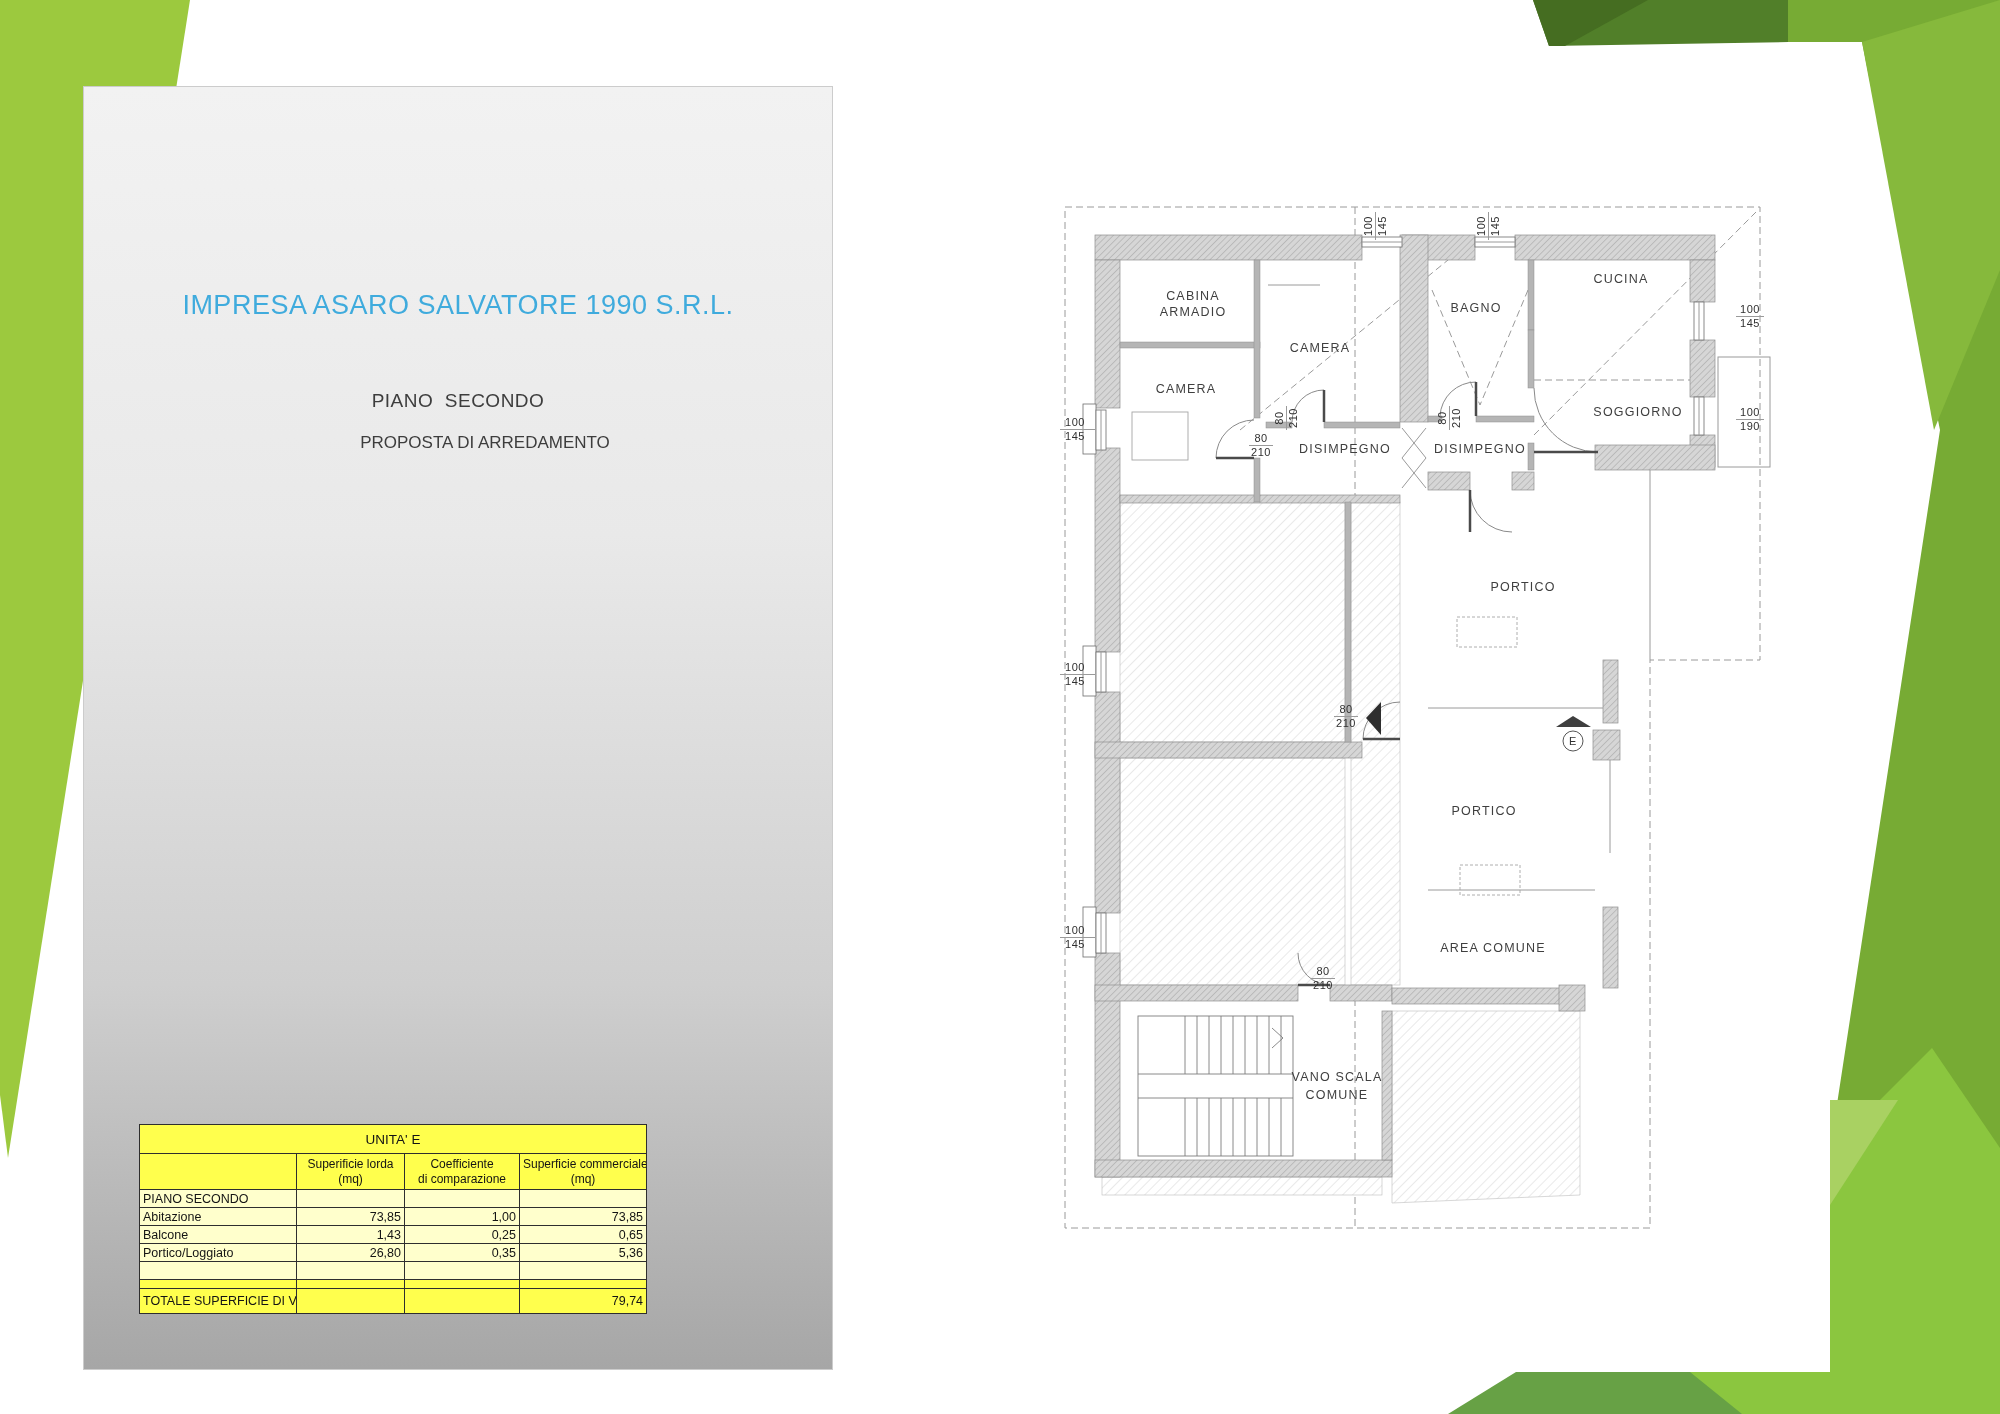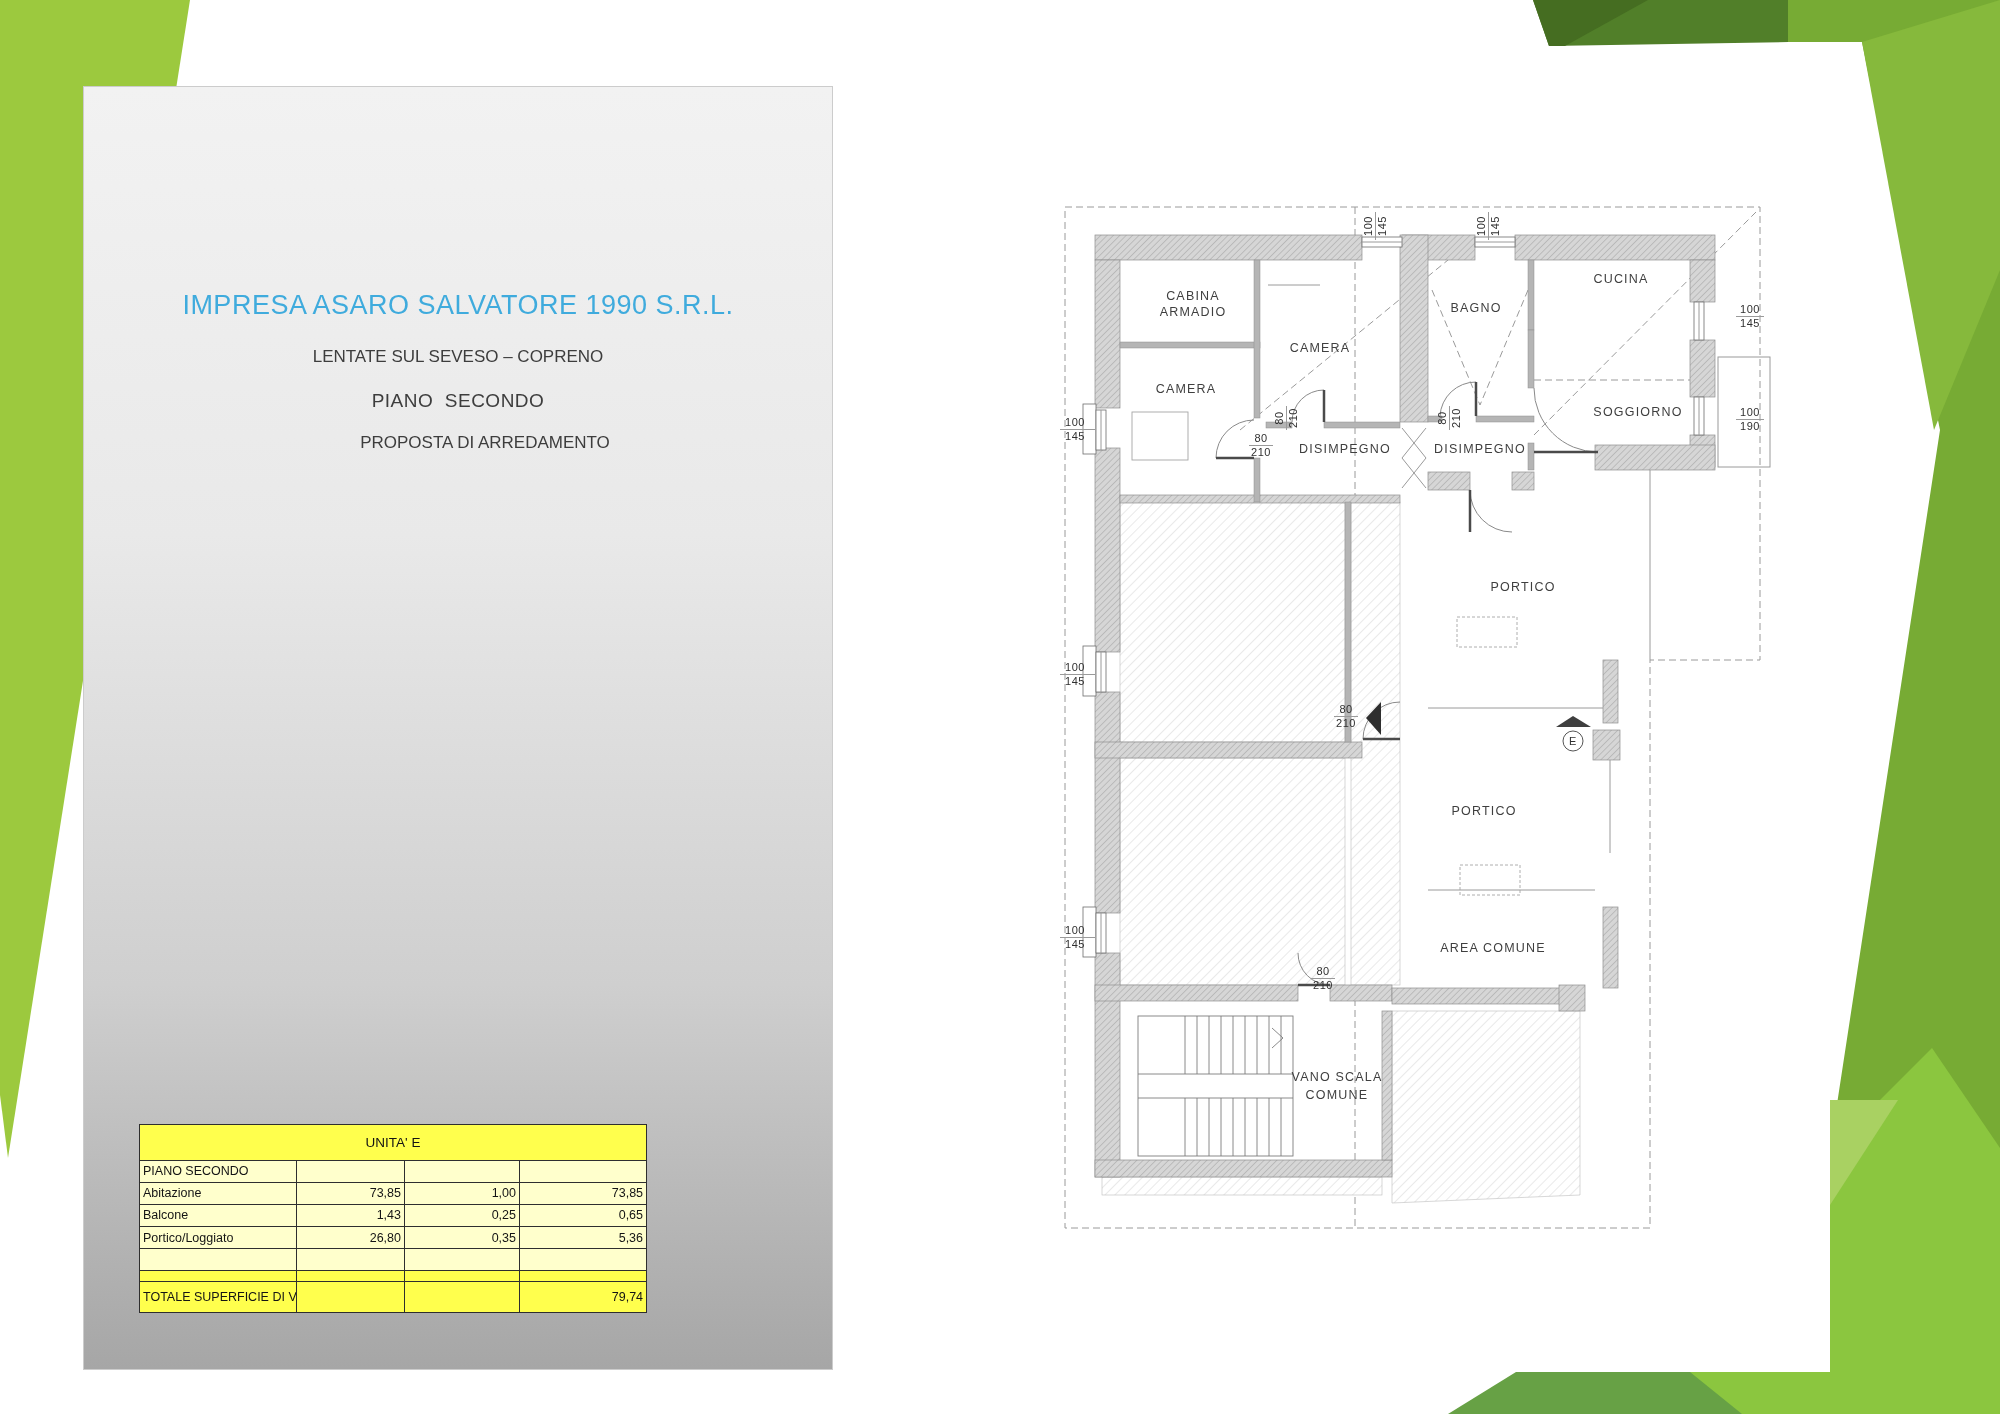--- a/index.html
+++ b/index.html
@@ -50,34 +50,48 @@
     <polygon points="1788,0 2000,0 2000,1414 1830,1414 1830,1150 1940,430 1862,42 1788,42" fill="#77ab34"></polygon>
     <polygon points="1862,42 2000,0 2000,270 1934,430" fill="#86b93c"></polygon>
     <polygon points="1830,1150 1932,1048 2000,1148 2000,1414 1830,1414" fill="#8bc63f"></polygon>
     <polygon points="1830,1100 1898,1100 1830,1205" fill="#a9d162"></polygon>
     <polygon points="1516,1372 1830,1372 1830,1414 1448,1414" fill="#67a145"></polygon>
     <polygon points="1690,1372 1830,1372 1830,1414 1742,1414" fill="#8bc63f"></polygon>
   </svg>
 
   <div id="panel">
     <div id="company-title" class="panel-text">IMPRESA ASARO SALVATORE 1990 S.R.L.</div>
-    <div id="location-line" class="panel-text">LENTATE SUL SEVESO – COPRENO</div>
     <div id="floor-line" class="panel-text">PIANO  SECONDO</div>
     <div id="proposal-line" class="panel-text">PROPOSTA DI ARREDAMENTO</div>
 
     <table id="unit-table">
       <colgroup>
           <col style="width:157px">
           <col style="width:108px">
           <col style="width:115px">
           <col style="width:127px">
         </colgroup>
       <tbody>
           <tr class="bright" style="height:29px">
         <td colspan="4" class="title-cell">UNITA'  E</td>
+      </tr>
+      <tr class="bright hdr" style="height:36px">
+        <td></td>
+        <td>
+              <div>Superificie lorda</div>
+              <div>(mq)</div>
+            </td>
+        <td>
+              <div>Coefficiente</div>
+              <div>di comparazione</div>
+            </td>
+        <td>
+              <div>Superficie commerciale</div>
+              <div>(mq)</div>
+            </td>
       </tr>
       <tr class="light" style="height:18px">
         <td>PIANO SECONDO</td>
             <td class="num"></td>
             <td class="num"></td>
             <td class="num"></td>
       </tr>
       <tr class="light" style="height:18px">
         <td>Abitazione</td>
             <td class="num">73,85</td>

